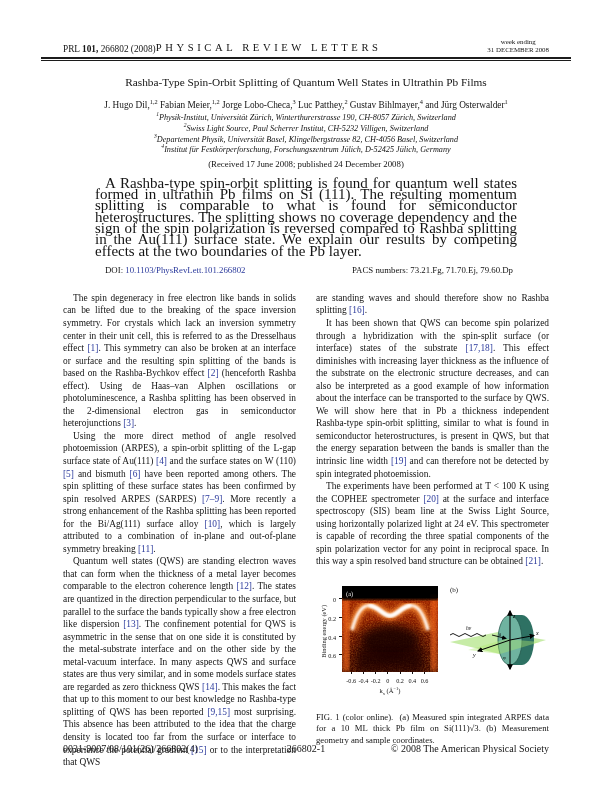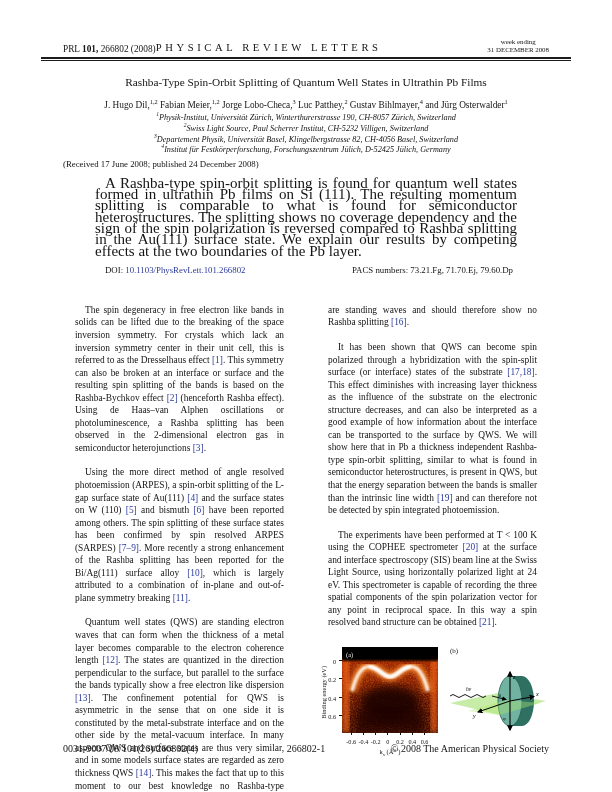--- a/index.html
+++ b/index.html
@@ -11,30 +11,30 @@
   .hdr{display:grid;grid-template-columns:auto 1fr auto;align-items:end;margin-top:8px;}
   .hdr-ref{font-size:9.3px;white-space:nowrap;}
   .hdr-ref b{font-weight:bold;}
   .hdr-journal{font-size:10.6px;letter-spacing:0.34em;text-align:left;white-space:nowrap;padding-bottom:1px;}
   .hdr-week{font-size:6.9px;line-height:8.2px;text-align:center;white-space:nowrap;}
   .rule{margin:3px -22px 0 -22px;height:1px;border-top:2.2px solid #1c1c1c;border-bottom:1px solid #1c1c1c;}
 
   .title{margin-top:15px;text-align:center;font-size:11.3px;font-weight:normal;}
   .authors{margin-top:12px;text-align:center;font-size:9.3px;}
   .affils{margin-top:3px;text-align:center;font-style:italic;font-size:8.2px;line-height:10.6px;}
-  .received{margin-top:3px;font-size:8.8px;}
+  .received{margin-top:3px;text-align:center;font-size:8.8px;}
   .abstract{margin:9px 32px 0 32px;text-align:justify;font-size:15px;line-height:11.3px;text-indent:10px;}
   .doi-row{margin:8px 36px 0 42px;display:flex;justify-content:space-between;font-size:8.8px;}
   .ref, .doi-link{color:#2b3a9c;}
   sup,sub{font-size:0.68em;line-height:0;}
 
   
   .cols{margin-top:17px;display:flex;gap:20px;}
   .col{width:233px;flex:none;font-size:9.4px;line-height:12.55px;text-align:justify;}
-  .para{margin:12px;text-indent:10px;}
+  .para{margin:0;text-indent:10px;}
   .para.flush{text-indent:0;}
 
   
   .figure{margin-top:16px;}
   .fig-row{display:flex;align-items:flex-start;}
   .panel-a{position:relative;width:128px;height:120px;flex:none;}
   .plot{position:absolute;left:26px;top:2px;width:96px;height:86px;background:#000;}
   .plot svg{display:block;}
   .plot-label-a{position:absolute;left:4px;top:2px;font-size:6.5px;color:#e8e8e8;}
   .ylabel{position:absolute;left:-35px;top:41px;width:86px;text-align:center;font-size:6.4px;
@@ -188,20 +188,23 @@
                 <text x="65" y="30" font-size="6" font-style="italic">z</text>
                 <text x="18" y="42" font-size="5.5" font-style="italic">hν</text>
                 <text x="25" y="69" font-size="6" font-style="italic">y</text>
                 <text x="88" y="47" font-size="6" font-style="italic">x</text>
                 <text x="51" y="48" font-size="4.6">θ</text>
                 <text x="55" y="71" font-size="4.6">φ</text>
               </svg>
             </div>
           </div>
 
+          <div class="caption">
+            <span>FIG. 1 (color online).</span>&nbsp;&nbsp;<span>(a) Measured spin integrated ARPES data for a 10 ML thick Pb film on Si(111)√3. (b) Measurement geometry and sample coordinates.</span>
+          </div>
         </div>
       </div>
     </div>
   </div>
 
   <div class="footer">
     <span class="fl">0031-9007/08/101(26)/266802(4)</span>
     <span class="fc">266802-1</span>
     <span class="fr">© 2008 The American Physical Society</span>
   </div>

